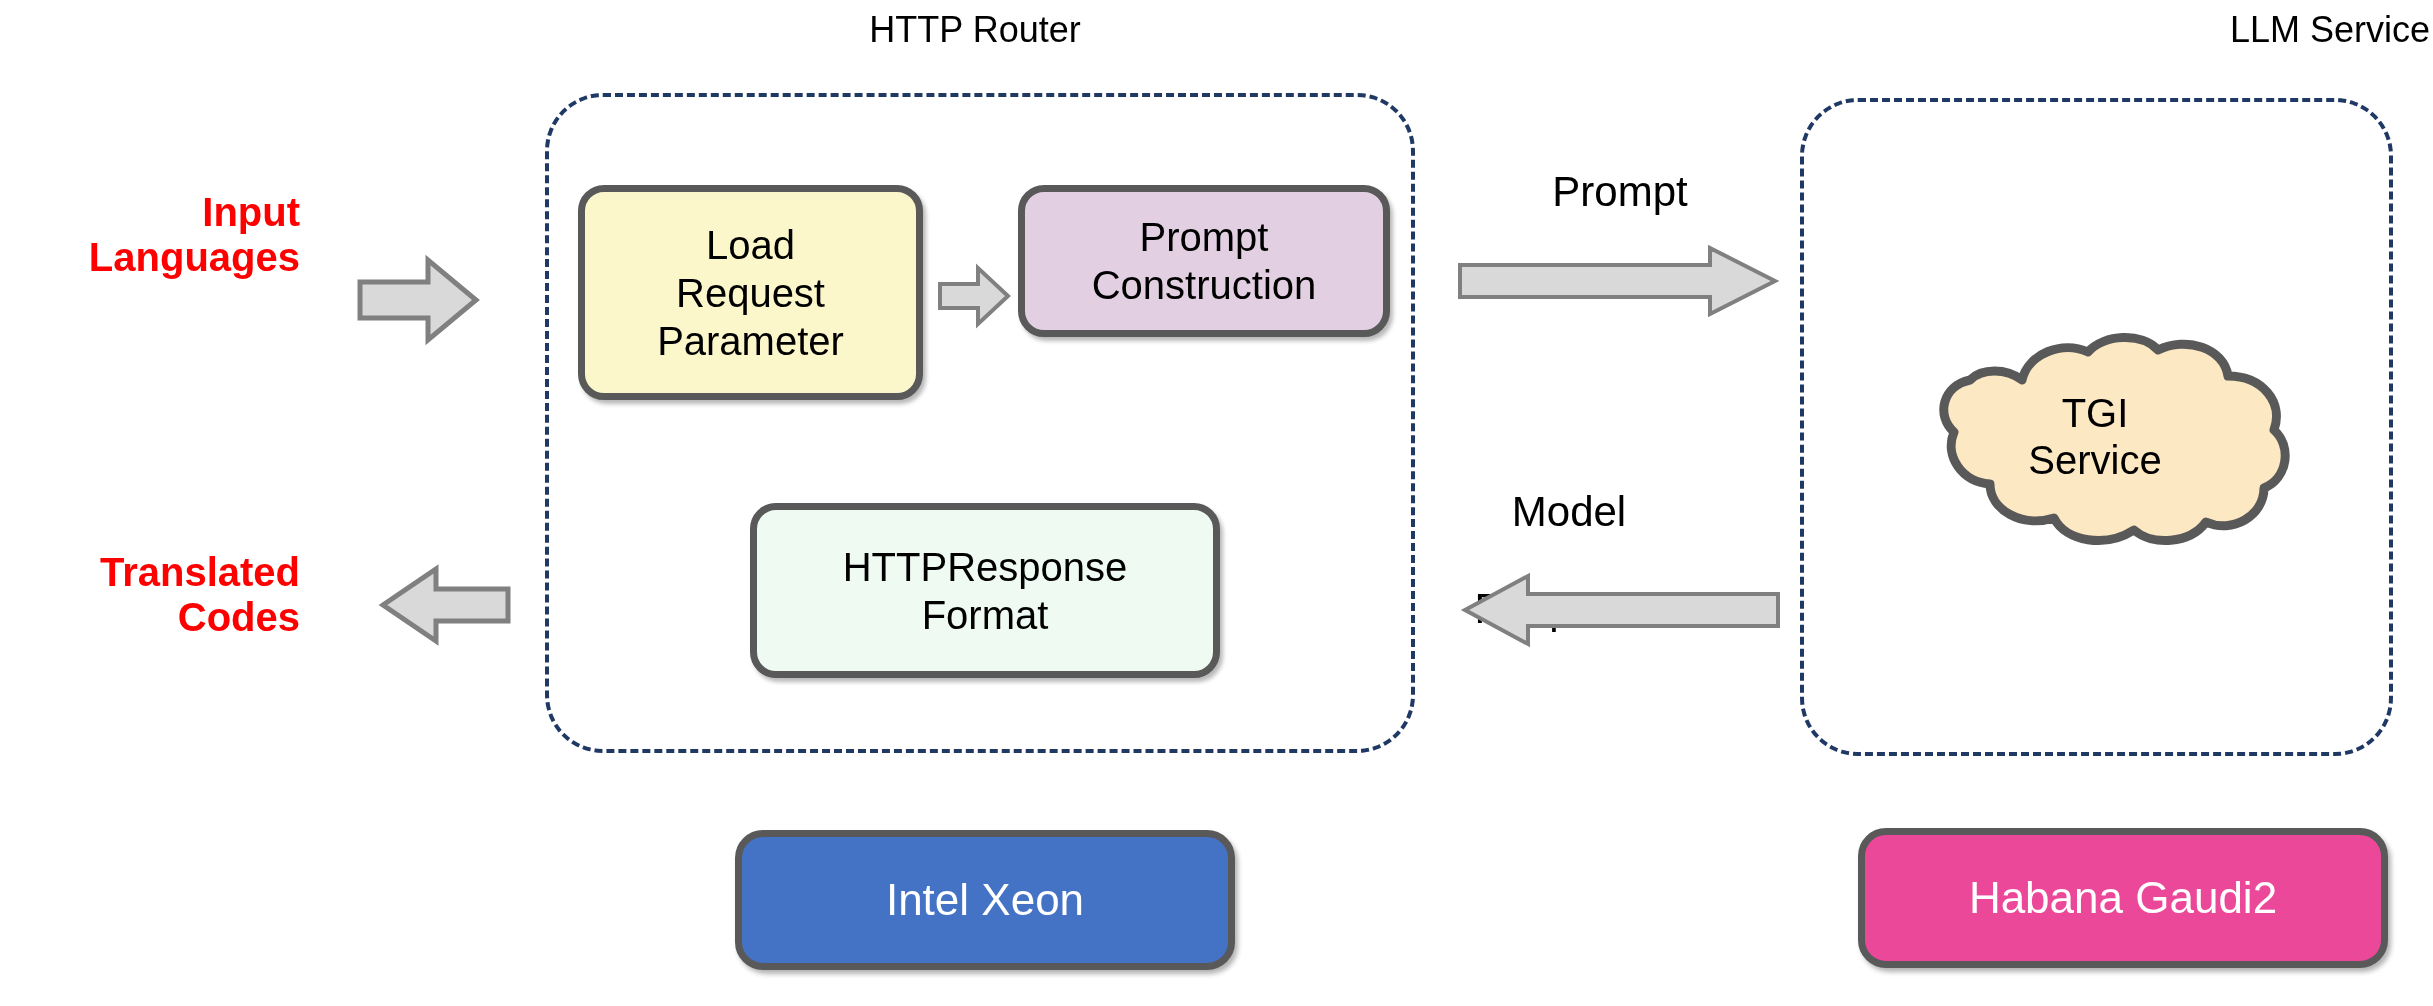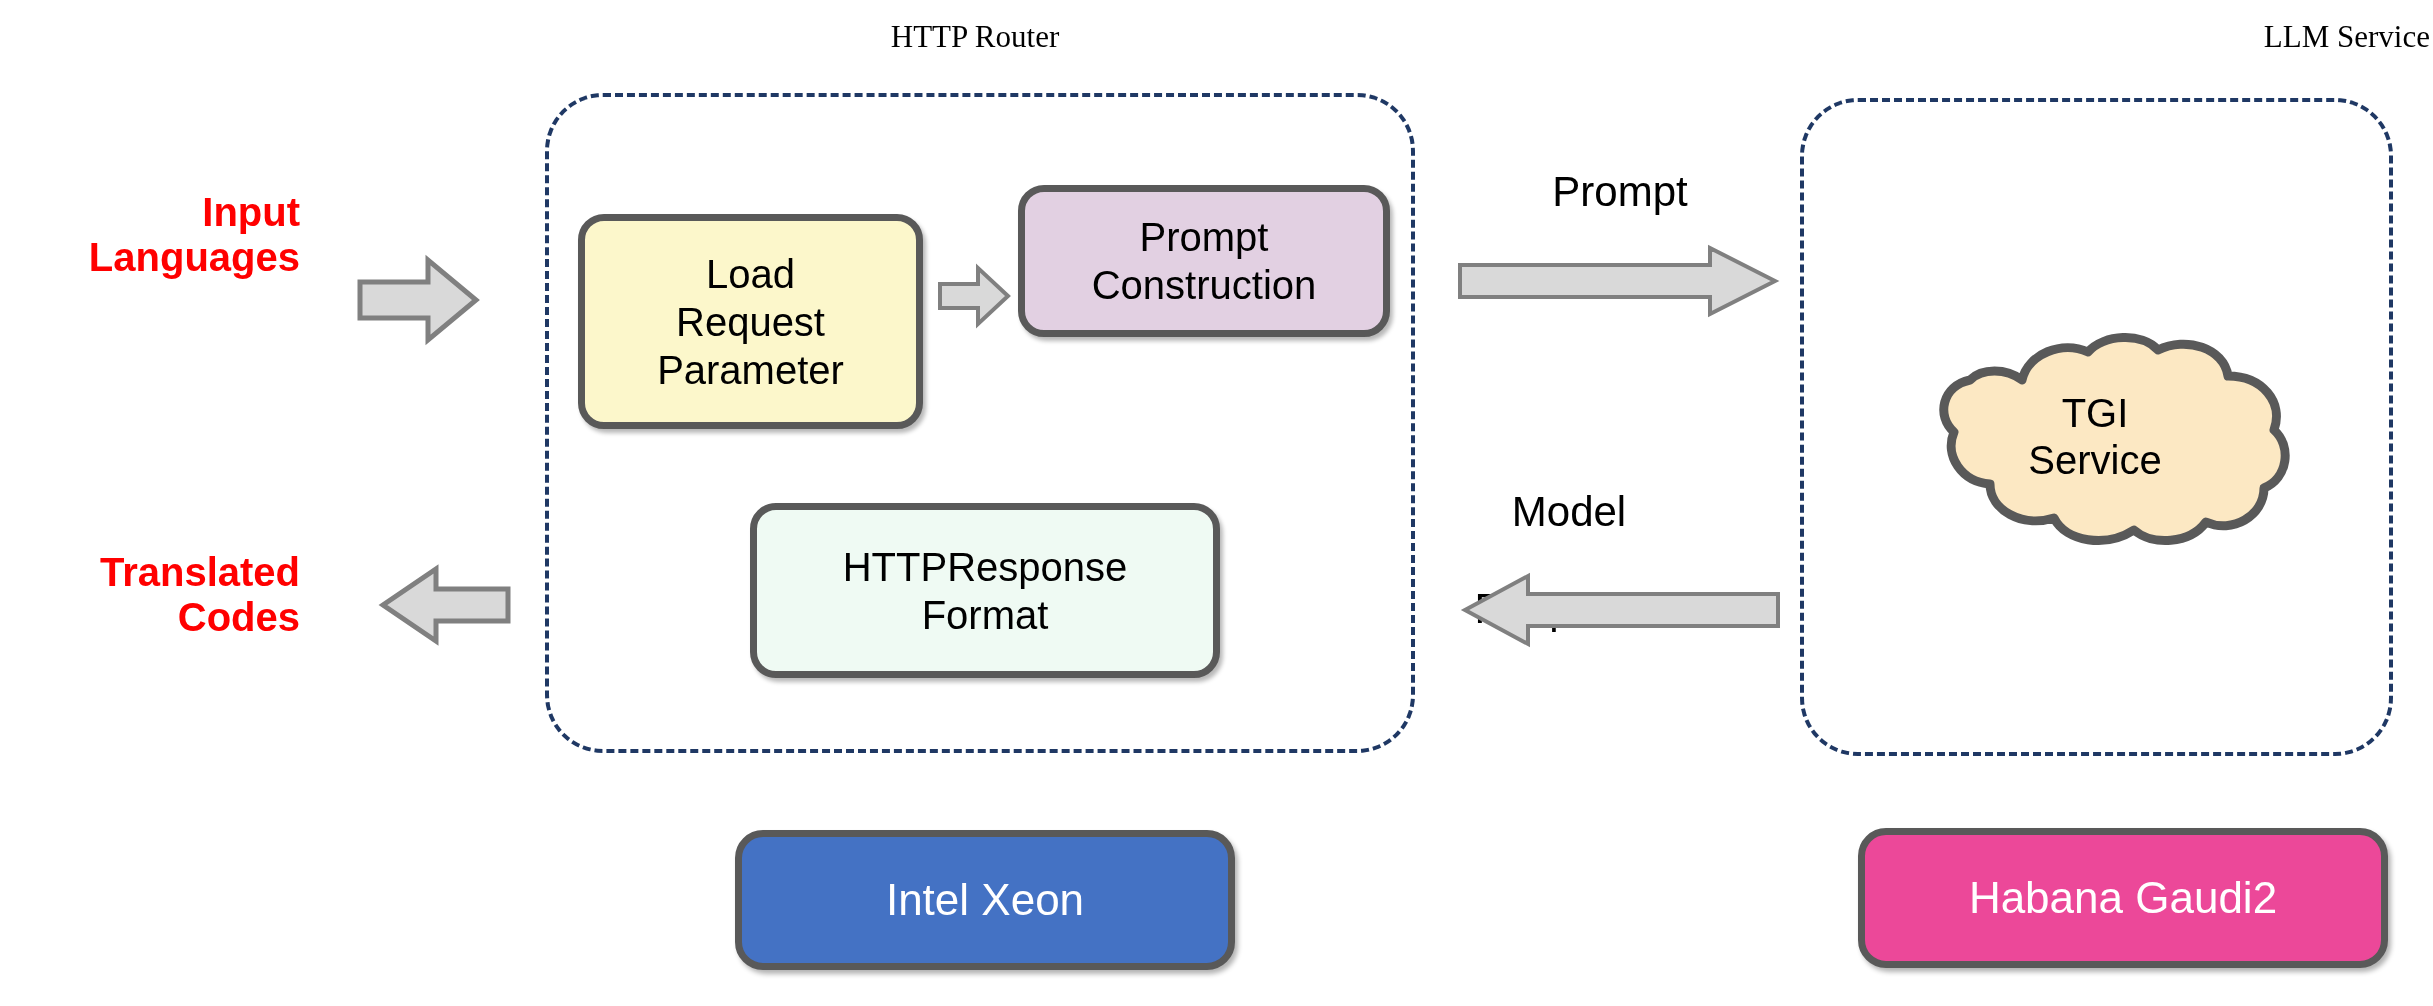--- a/index.html
+++ b/index.html
@@ -14,27 +14,26 @@
     position: relative;
     width: 2433px;
     height: 1006px;
     background: #ffffff;
     overflow: hidden;
   }
   .abs { position: absolute; }
 
   
   .section-title {
-    font-family: Liberation Serif, serif;
-    font-size: 31px;
+    font-family: Liberation Sans, sans-serif;
+    font-size: 36px;
     color: #000000;
     text-align: center;
     line-height: 1.1;
     white-space: nowrap;
-    margin-top: 10px;
   }
 
   
   .endpoint-label {
     font-family: "Liberation Sans", sans-serif;
     font-weight: bold;
     font-size: 40px;
     color: #FF0000;
     text-align: right;
     line-height: 1.12;
@@ -132,21 +131,21 @@
     <div>Translated</div>
     <div>Codes</div>
   </div>
 
   <div class="abs" style="left:380px; top:565px; width:130px; height:80px;">
     <svg class="arrow-svg" width="130" height="80" viewBox="0 0 130 80">
       <polygon points="128,24 56,24 56,4 3,40 56,76 56,56 128,56" fill="#D9D9D9" stroke="#808080" stroke-width="5" stroke-linejoin="miter"></polygon>
     </svg>
   </div>
 
-  <div class="abs proc-box" style="left:578px; top:185px; width:345px; height:215px; background:#FCF7CB;margin-top:29px;">
+  <div class="abs proc-box" style="left:578px; top:185px; width:345px; height:215px; background:#FCF7CB;">
     <span>
       <span>Load</span>
       <span>Request</span>
       <span>Parameter</span>
     </span>
   </div>
 
   <div class="abs" style="left:938px; top:265px; width:72px; height:62px;">
     <svg class="arrow-svg" width="72" height="62" viewBox="0 0 72 62">
       <polygon points="2,19 40,19 40,3 70,31 40,59 40,43 2,43" fill="#D9D9D9" stroke="#808080" stroke-width="4" stroke-linejoin="miter"></polygon>

